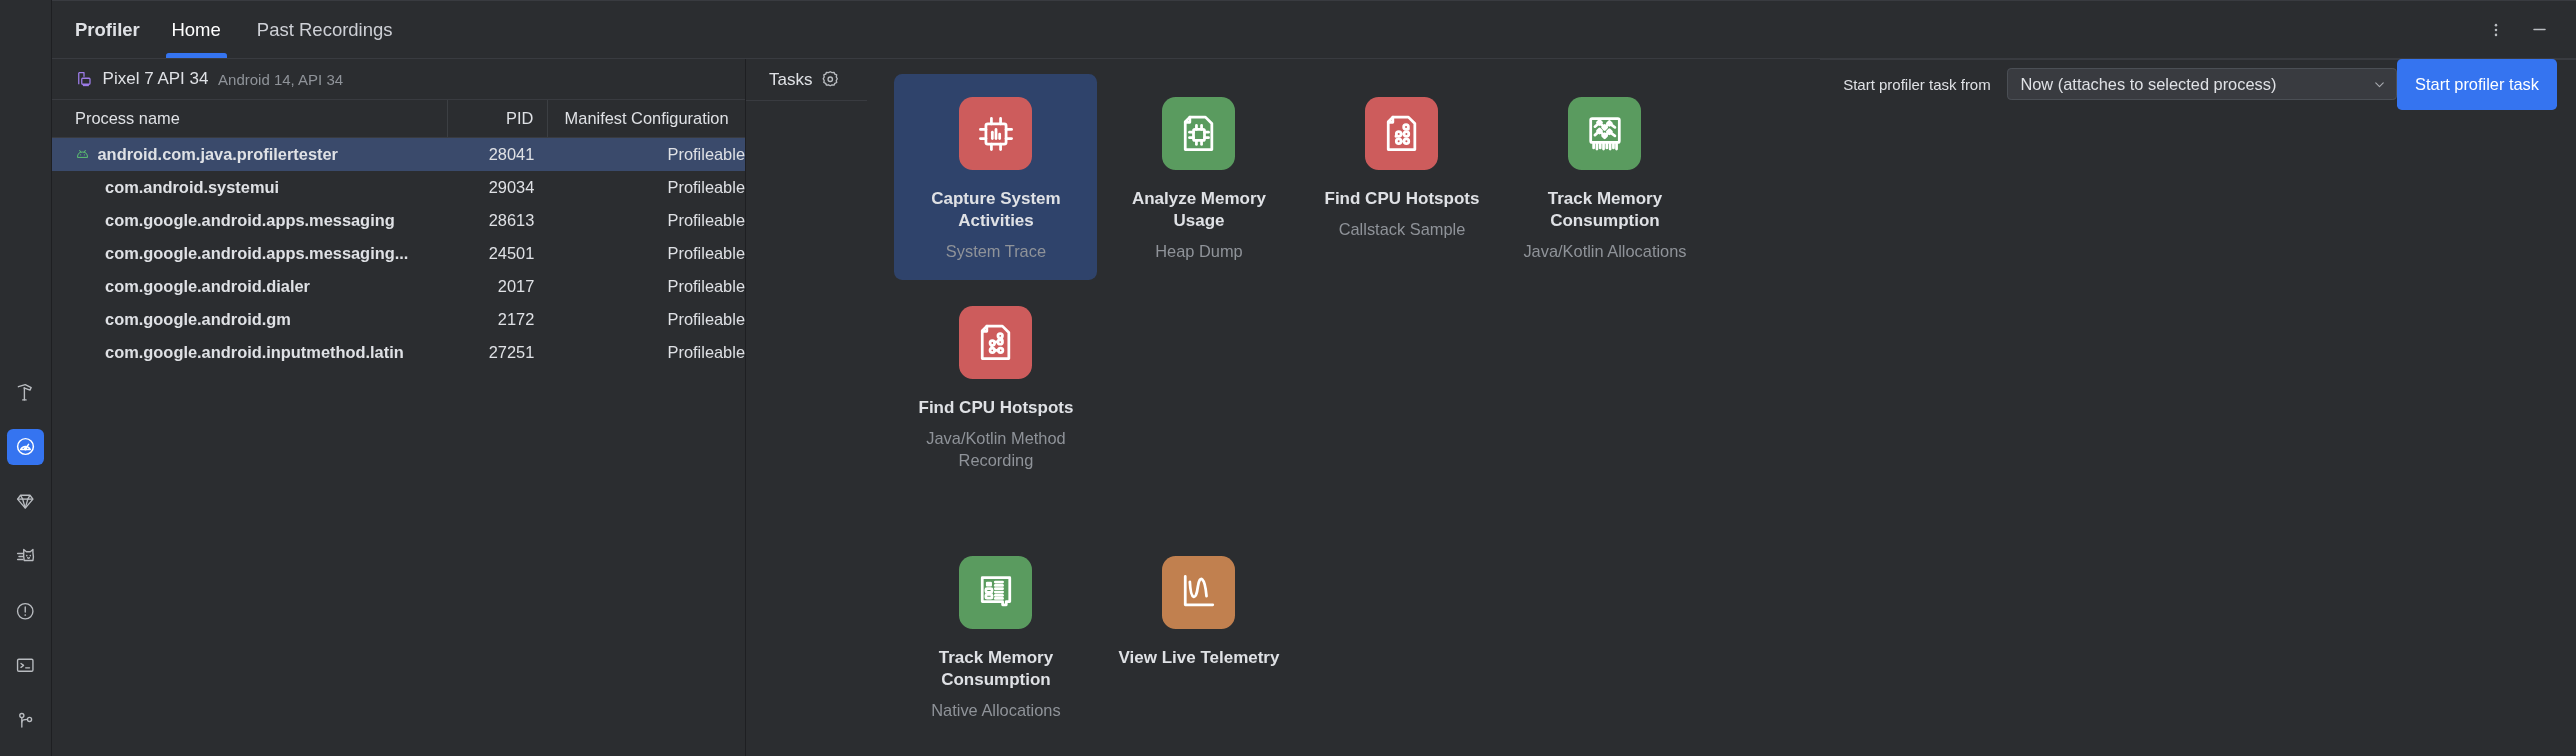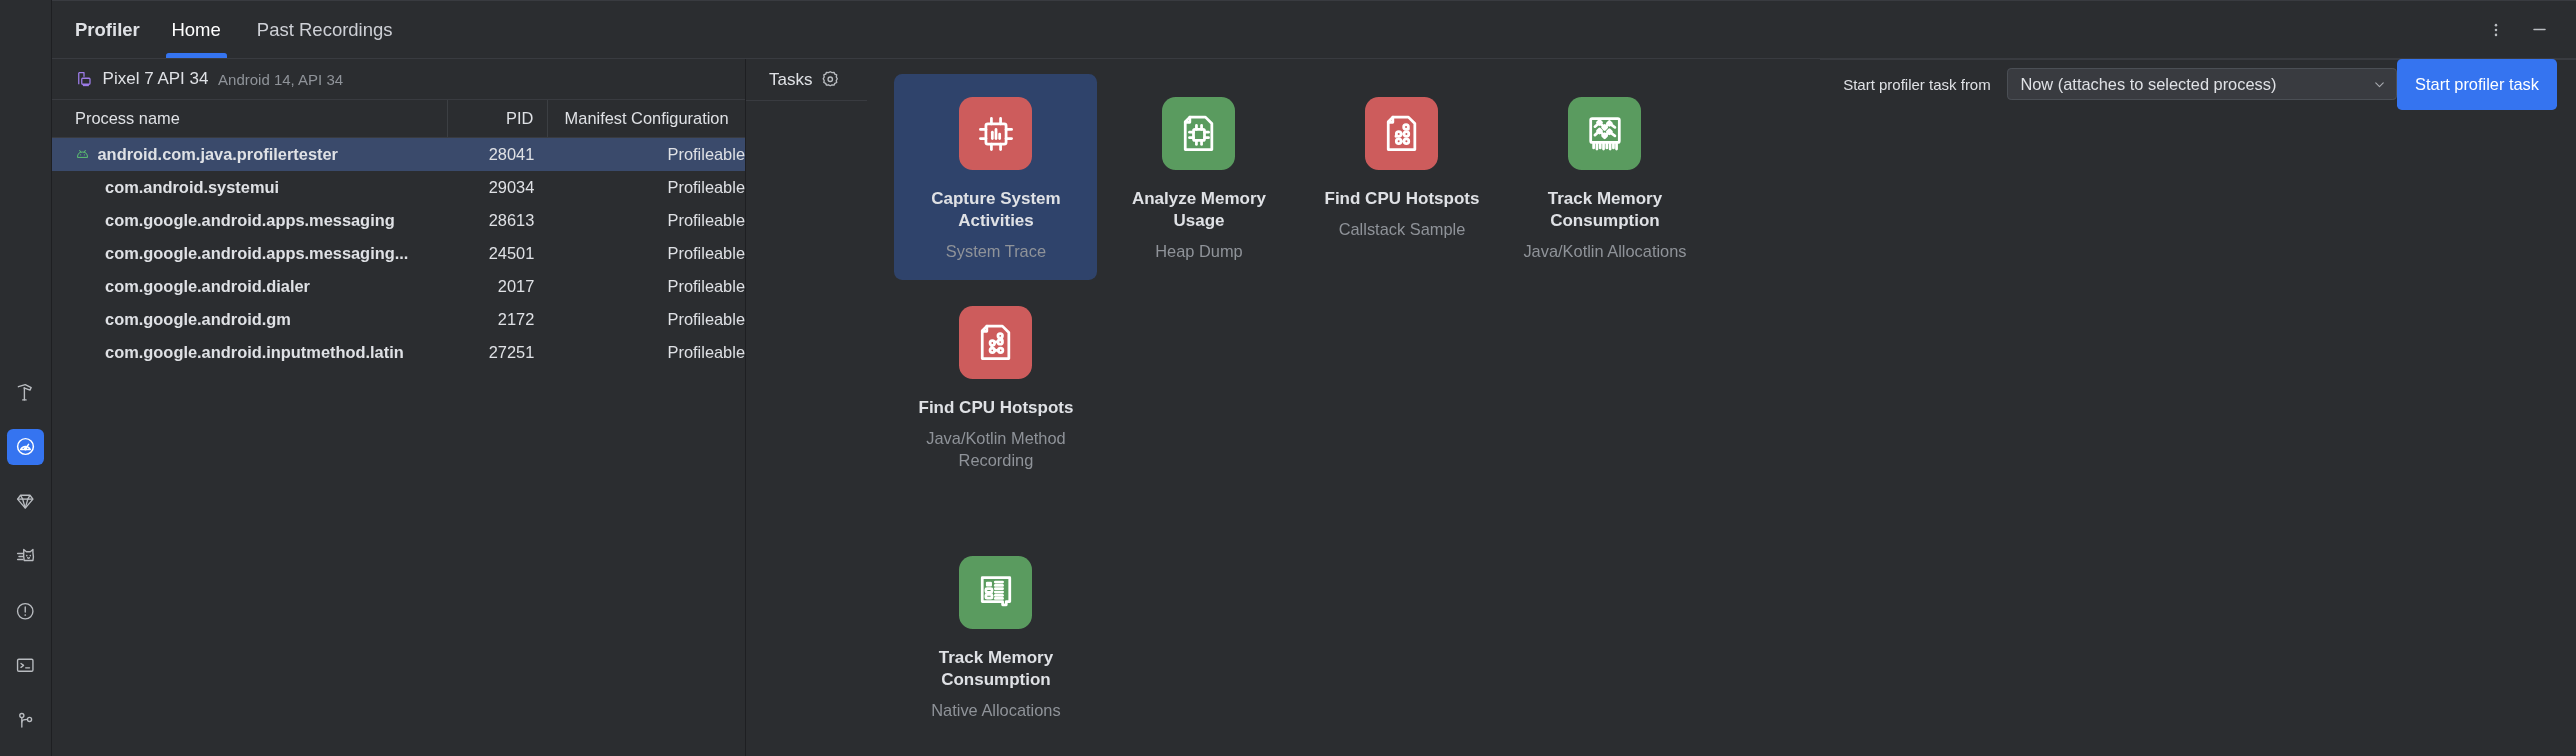--- a/index.html
+++ b/index.html
@@ -581,20 +581,30 @@
                     <path d="M11.6 10.2 L15.6 10.2"></path>
                       <path d="M11.6 12 L15.6 12"></path>
                     <path d="M11.6 13.8 L15.6 13.8"></path>
                       <path d="M11.6 15.5 L15.6 15.5"></path>
                   </svg>
                 </div>
                 <div class="task-title">Track Memory Consumption</div>
                 <div class="task-sub">Native Allocations</div>
               </div>
 
+              <div class="task-card">
+                <div class="task-ico" style="background:#c1804f">
+                  <svg width="44" height="44" viewBox="0 0 24 24" fill="none" stroke="#ffffff" stroke-width="1.5" stroke-linecap="round" stroke-linejoin="round">
+                    <path d="M4.5 3.5 L4.5 19 L19.5 19"></path>
+                    <path d="M7 6.5 Q7.4 14 9 14.6 Q10.6 15.2 11.4 9 Q12.2 3.8 13.8 5.2 Q15.4 6.6 16.1 14.2"></path>
+                  </svg>
+                </div>
+                <div class="task-title">View Live Telemetry</div>
+                <div class="task-sub"></div>
+              </div>
             </div>
 
           </div>
         </div>
 
         <div class="bottombar">
           <span class="bb-label">Start profiler task from</span>
           <div class="bb-select">
             <span>Now (attaches to selected process)</span>
             <span class="chev">

